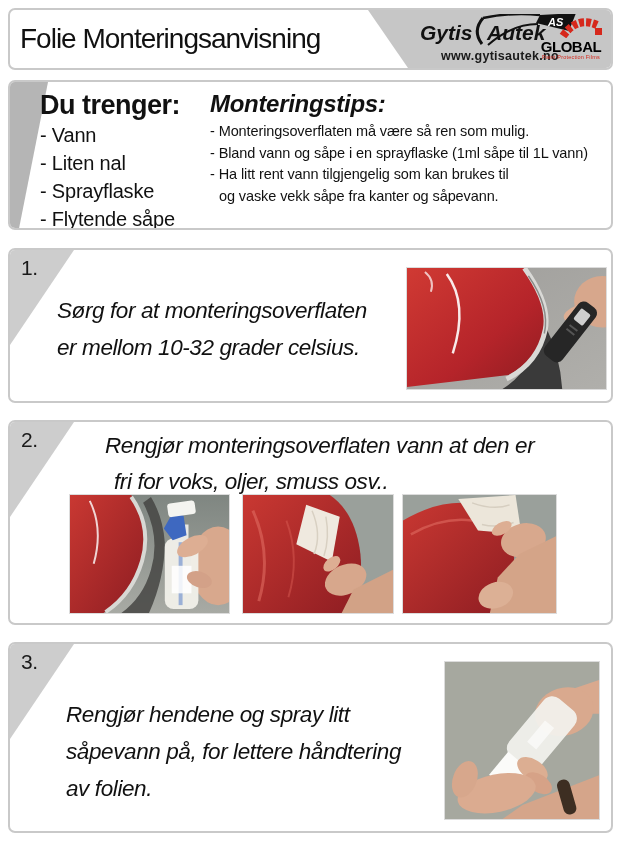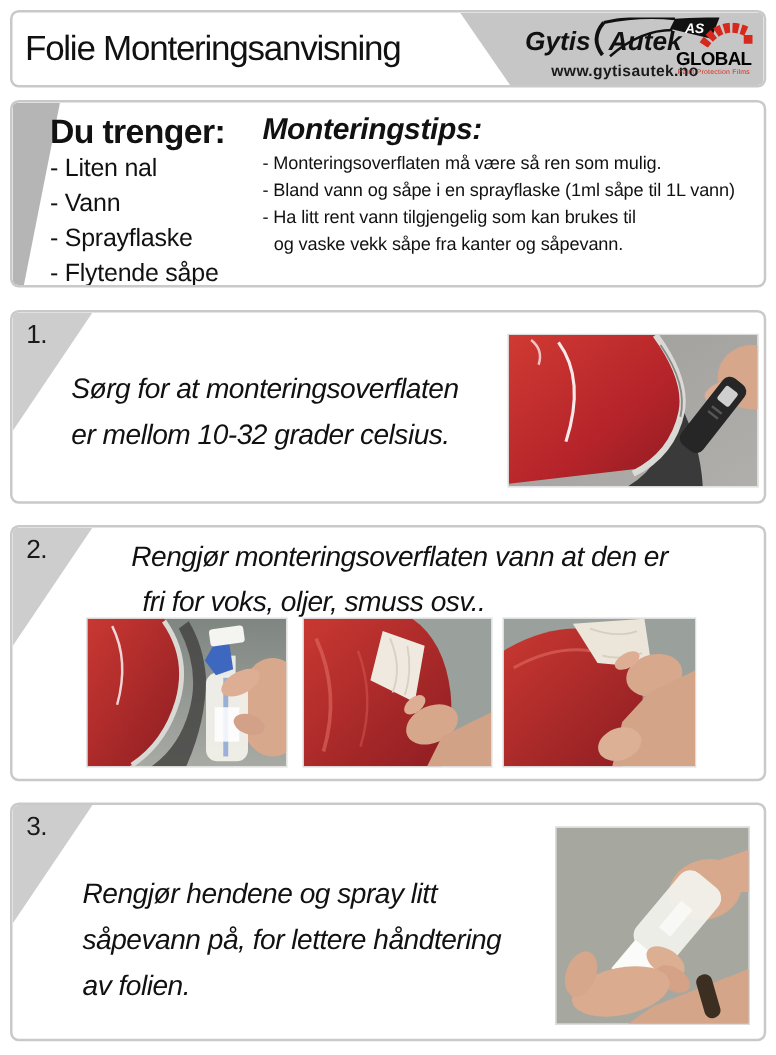--- a/index.html
+++ b/index.html
@@ -69,22 +69,22 @@
       <div class="global-name">GLOBAL</div>
       <div class="global-tag">Paint Protection Films</div>
     </div>
   </div>
 </div>
 
 <div class="box needs">
   <div class="slant-band"></div>
   <div class="req-col">
     <div class="req-heading">Du trenger:</div>
+    <div class="req-item">- Vann</div>
     <div class="req-item">- Liten nal</div>
-    <div class="req-item">- Vann</div>
     <div class="req-item">- Sprayflaske</div>
     <div class="req-item">- Flytende såpe</div>
   </div>
   <div class="tips-col">
     <div class="tips-heading">Monteringstips:</div>
     <div class="tip-line">- Monteringsoverflaten må være så ren som mulig.</div>
     <div class="tip-line">- Bland vann og såpe i en sprayflaske (1ml såpe til 1L vann)</div>
     <div class="tip-line">- Ha litt rent vann tilgjengelig som kan brukes til</div>
     <div class="tip-line indent">og vaske vekk såpe fra kanter og såpevann.</div>
   </div>

